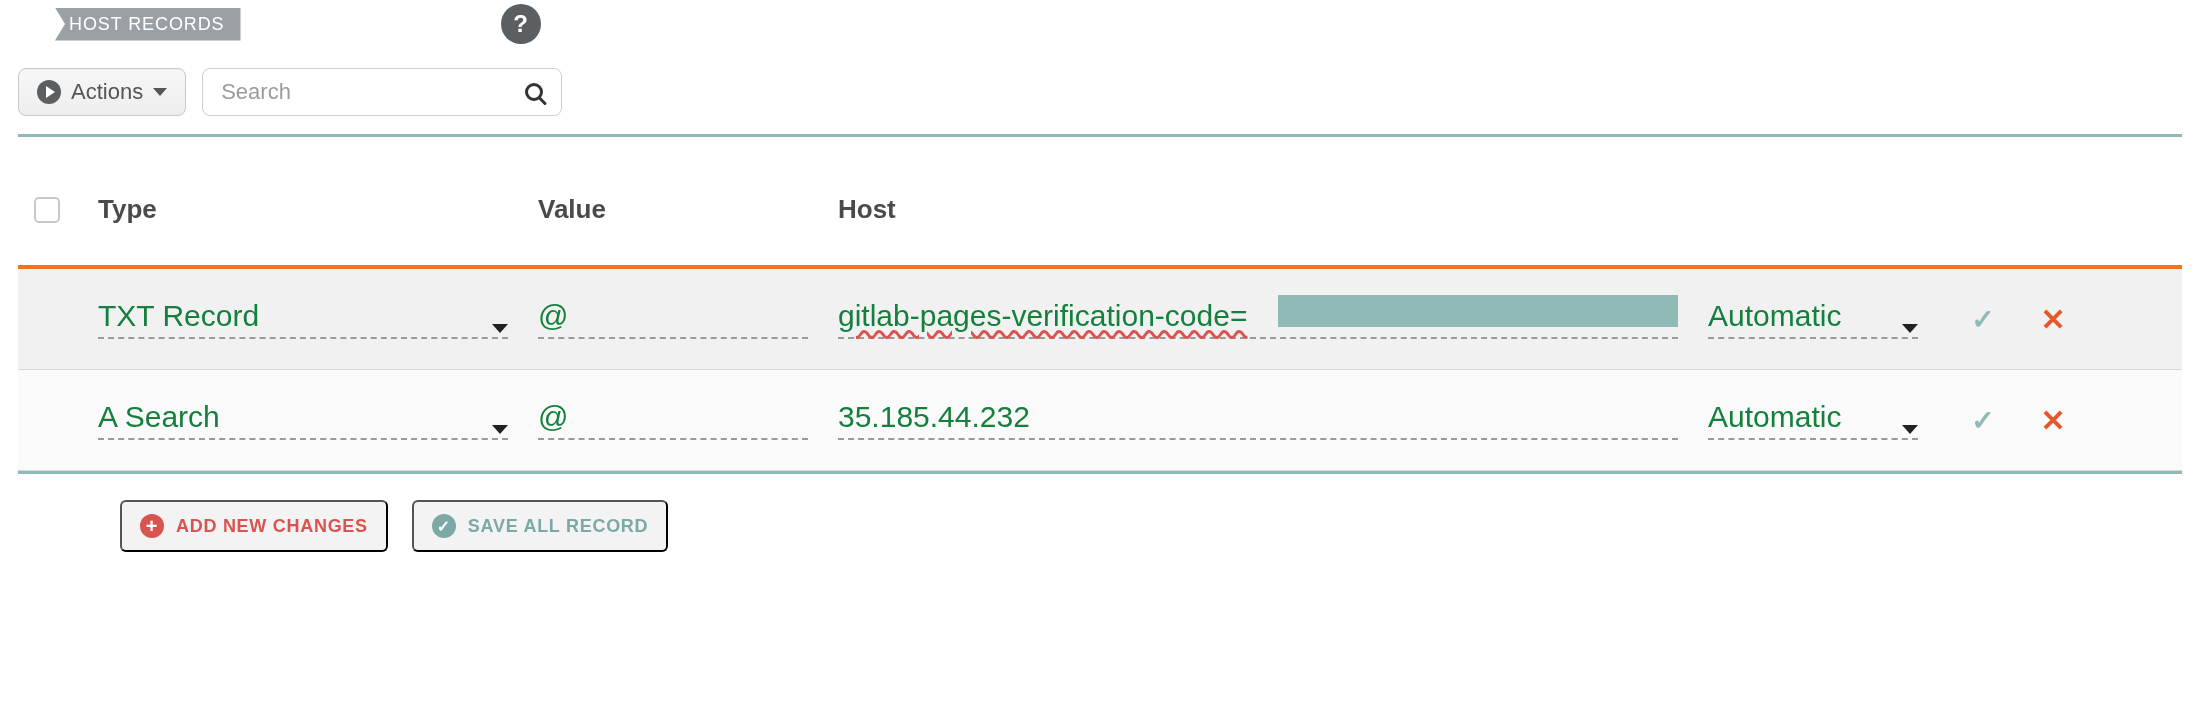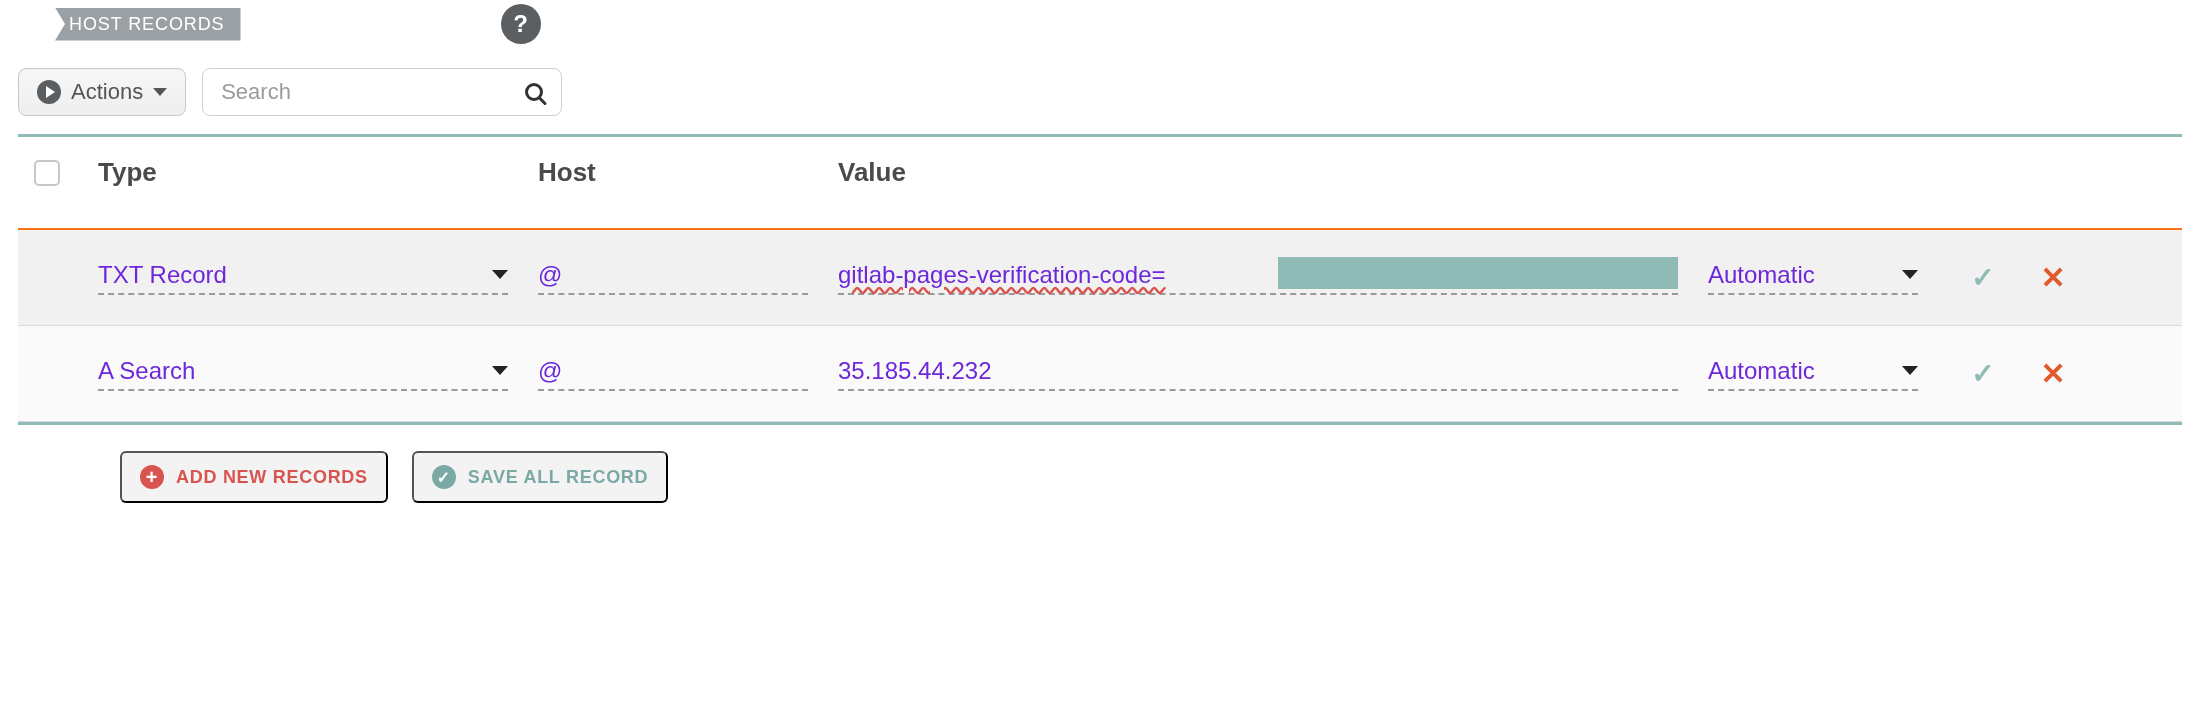--- a/index.html
+++ b/index.html
@@ -87,42 +87,43 @@
       content:""; position:absolute; width:3px; height:10px; background:#333;
       transform:rotate(-45deg); right:-4px; bottom:-8px; border-radius:2px;
     }
     
     .table { border-top:3px solid #8fbab6; border-bottom:3px solid #8fbab6; margin: 0 18px; }
     .thead {
       display:grid;
       grid-template-columns: 70px 440px 300px 870px 240px 70px 70px;
       align-items:center;
       padding: 20px 10px 40px 10px;
-      border-bottom:2px solid #f97316;
+      border-bottom:4px solid #f97316;
+      margin-top:37px;
     }
     .th { font-size:26px; font-weight:700; color:#4a4a4a; }
     .checkbox {
       width:26px; height:26px; border:2px solid #c8c8c8; border-radius:5px; background:#fff;
       display:inline-block;
     }
     .tbody {}
     .trow {
       display:grid;
       grid-template-columns: 70px 440px 300px 870px 240px 70px 70px;
       align-items:center;
       padding: 30px 10px;
       border-bottom:1px solid #d9d9d9;
     }
     .trow:nth-child(odd){ background:#f1f1f1; }
     .trow:nth-child(even){ background:#fafafa; }
     .cell-select { display:flex; padding-left:6px; }
     .field {
       border:none; border-bottom:2px dashed #9a9a9a;
-      font-size:24px; color:#6d28d9; padding-bottom:4px;
-      display:flex; align-items:center; justify-content:space-between;
+      font-size:30px; color:#15803d; padding-bottom:4px;
+      display:flex; align-items:flex-end; justify-content:space-between;
       margin-right:30px;
     }
     .field.value-field { position:relative; }
     .caret-small {
       width:0; height:0;
       border-left:8px solid transparent;
       border-right:8px solid transparent;
       border-top:9px solid #222;
     }
     .redaction {
@@ -169,22 +170,22 @@
     <span class="icon-magnifier"></span>
   </div>
 </div>
 
 <div class="table">
   <div class="thead">
     <div class="cell-select">
         <span class="checkbox"></span>
       </div>
     <div class="th">Type</div>
+    <div class="th">Value</div>
     <div class="th">Host</div>
-    <div class="th">Value</div>
     <div></div>
       <div></div>
   </div>
   <div class="tbody" id="tbody">
       <div class="trow">
         <div class="cell-select"></div>
         <div class="field">
           <span>TXT Record</span>
           <span class="caret-small"></span>
         </div>
@@ -220,19 +221,19 @@
         </div>
         <div class="confirm-check">✓</div>
         <div class="delete-x">✕</div>
       </div>
     </div>
 </div>
 
 <div class="footer-buttons">
   <button class="flat-btn red">
     <span class="circle-icon red">+</span>
-    <span>ADD NEW RECORDS</span>
+    <span>ADD NEW CHANGES</span>
   </button>
   <button class="flat-btn teal">
     <span class="circle-icon teal">✓</span>
     <span>SAVE ALL RECORD</span>
   </button>
 </div>
 
 </body></html>

